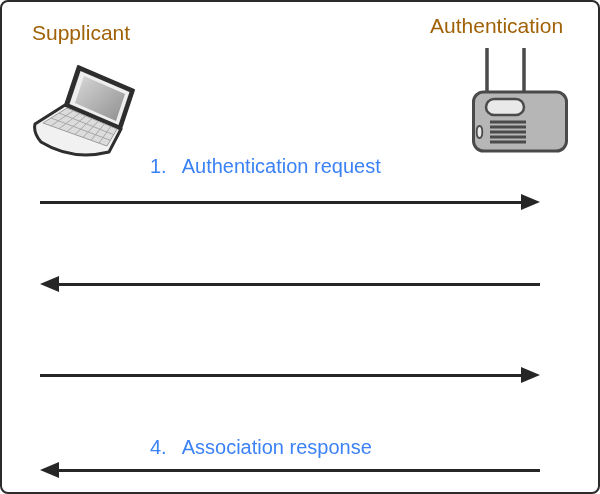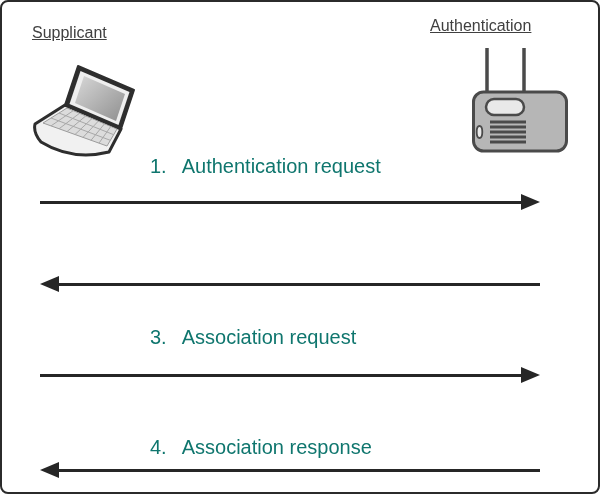--- a/index.html
+++ b/index.html
@@ -1,29 +1,29 @@
 <!DOCTYPE html>
 <html><head>
 <meta charset="utf-8">
 <style>
   html, body { margin:0; padding:0; background:#ffffff; }
   .canvas {
     position:relative; width:600px; height:494px; box-sizing:border-box;
     background:#ffffff; border:2px solid #2b2b2b; border-radius:8px;
     overflow:hidden; font-family:"Liberation Sans", sans-serif; color:#262626;
   }
-  .actor-label { position:absolute; font-size:16px; line-height:26px; color:#404040; white-space:nowrap;text-decoration:underline; }
+  .actor-label { position:absolute; font-size:21px; line-height:26px; color:#a16207; white-space:nowrap; }
   .actor-label.supplicant { left:30px; top:18px; }
   .actor-label.authenticator { left:428px; top:11px; }
 
   .device { position:absolute; }
   .device.laptop { left:26px; top:60px; width:118px; height:96px; }
   .device.ap { left:468px; top:40px; width:100px; height:112px; }
 
-  .msg-label { position:absolute; left:148px; font-size:20px; line-height:26px; white-space:nowrap; color:#0f766e; }
+  .msg-label { position:absolute; left:148px; font-size:20px; line-height:26px; white-space:nowrap; color:#3b82f6; }
   .msg-label .num { display:inline-block; margin-right:15px; }
   .msg-label.l1 { top:151px; }
   .msg-label.l2 { top:237px; }
   .msg-label.l3 { top:322px; }
   .msg-label.l4 { top:432px; }
 
   .arrow { position:absolute; left:38px; width:500px; height:16px; }
   .arrow.a1 { top:192px; }
   .arrow.a2 { top:274px; }
   .arrow.a3 { top:365px; }
@@ -100,23 +100,20 @@
   <div class="arrow right a1">
     <div class="shaft"></div>
     <div class="head"></div>
   </div>
 
   <div class="arrow left a2">
     <div class="shaft"></div>
     <div class="head"></div>
   </div>
 
-  <div class="msg-label l3">
-    <span class="num">3.</span><span>Association request</span>
-  </div>
   <div class="arrow right a3">
     <div class="shaft"></div>
     <div class="head"></div>
   </div>
 
   <div class="msg-label l4">
     <span class="num">4.</span><span>Association response</span>
   </div>
   <div class="arrow left a4">
     <div class="shaft"></div>

